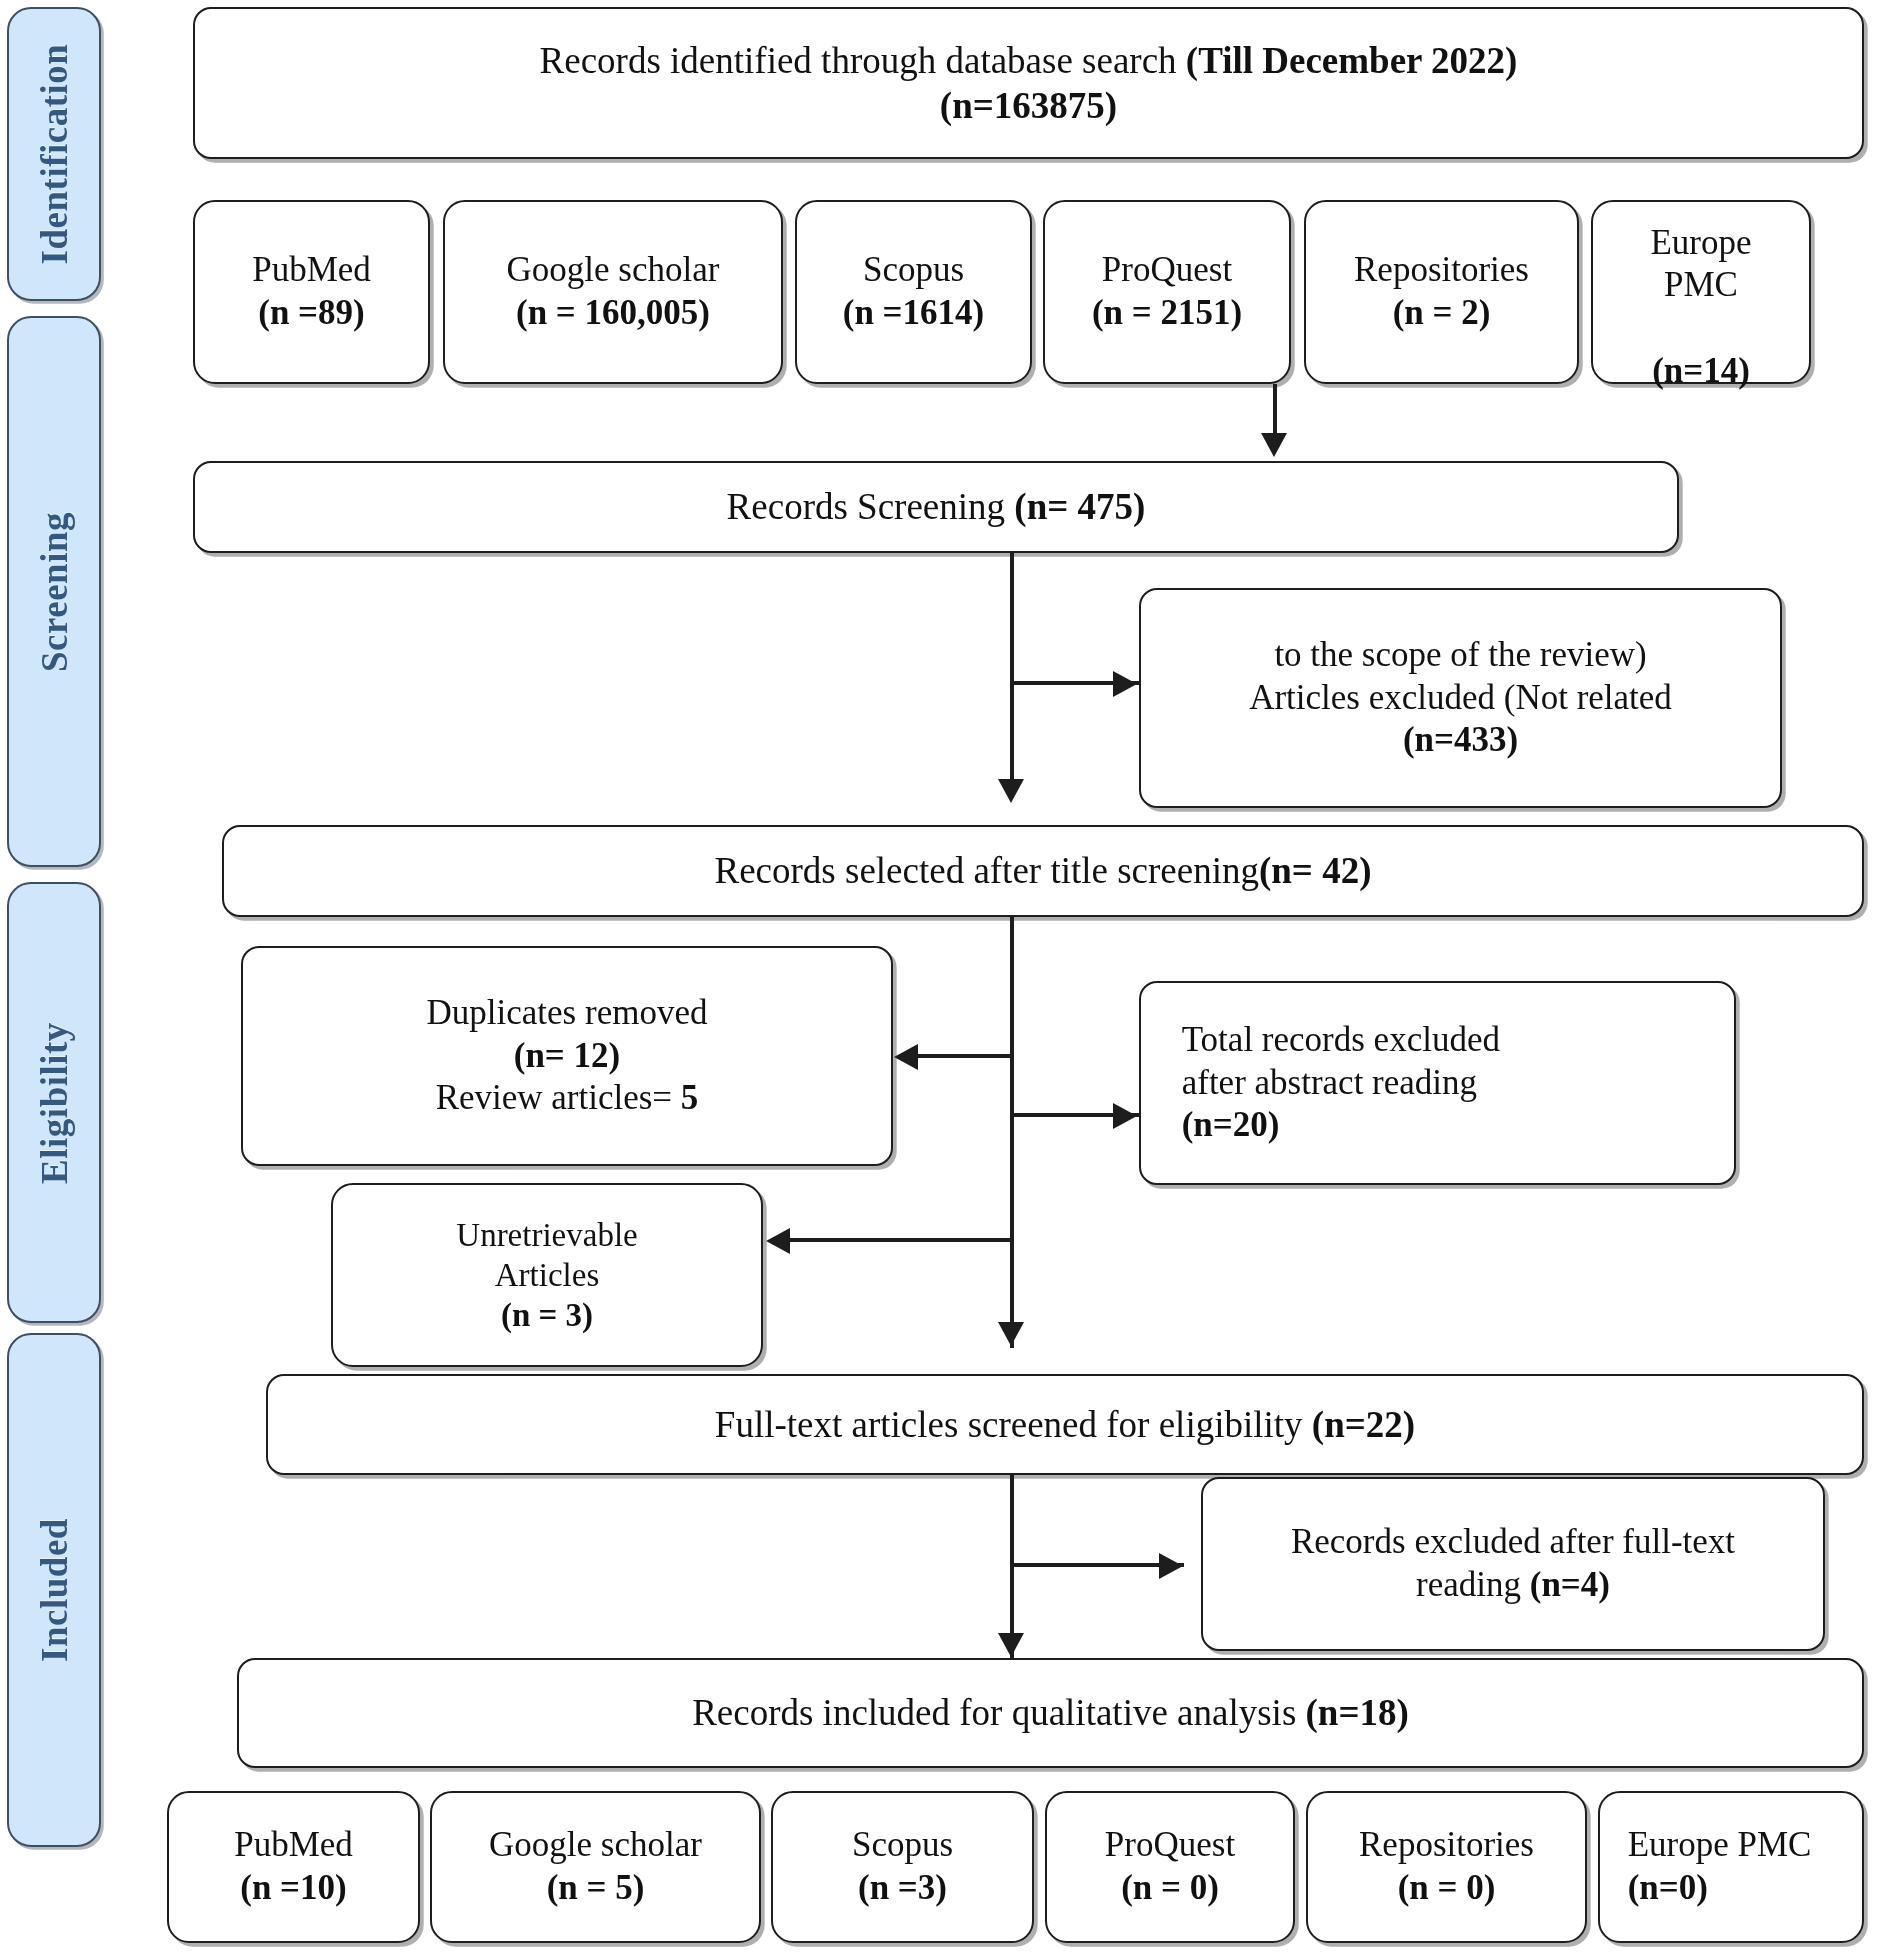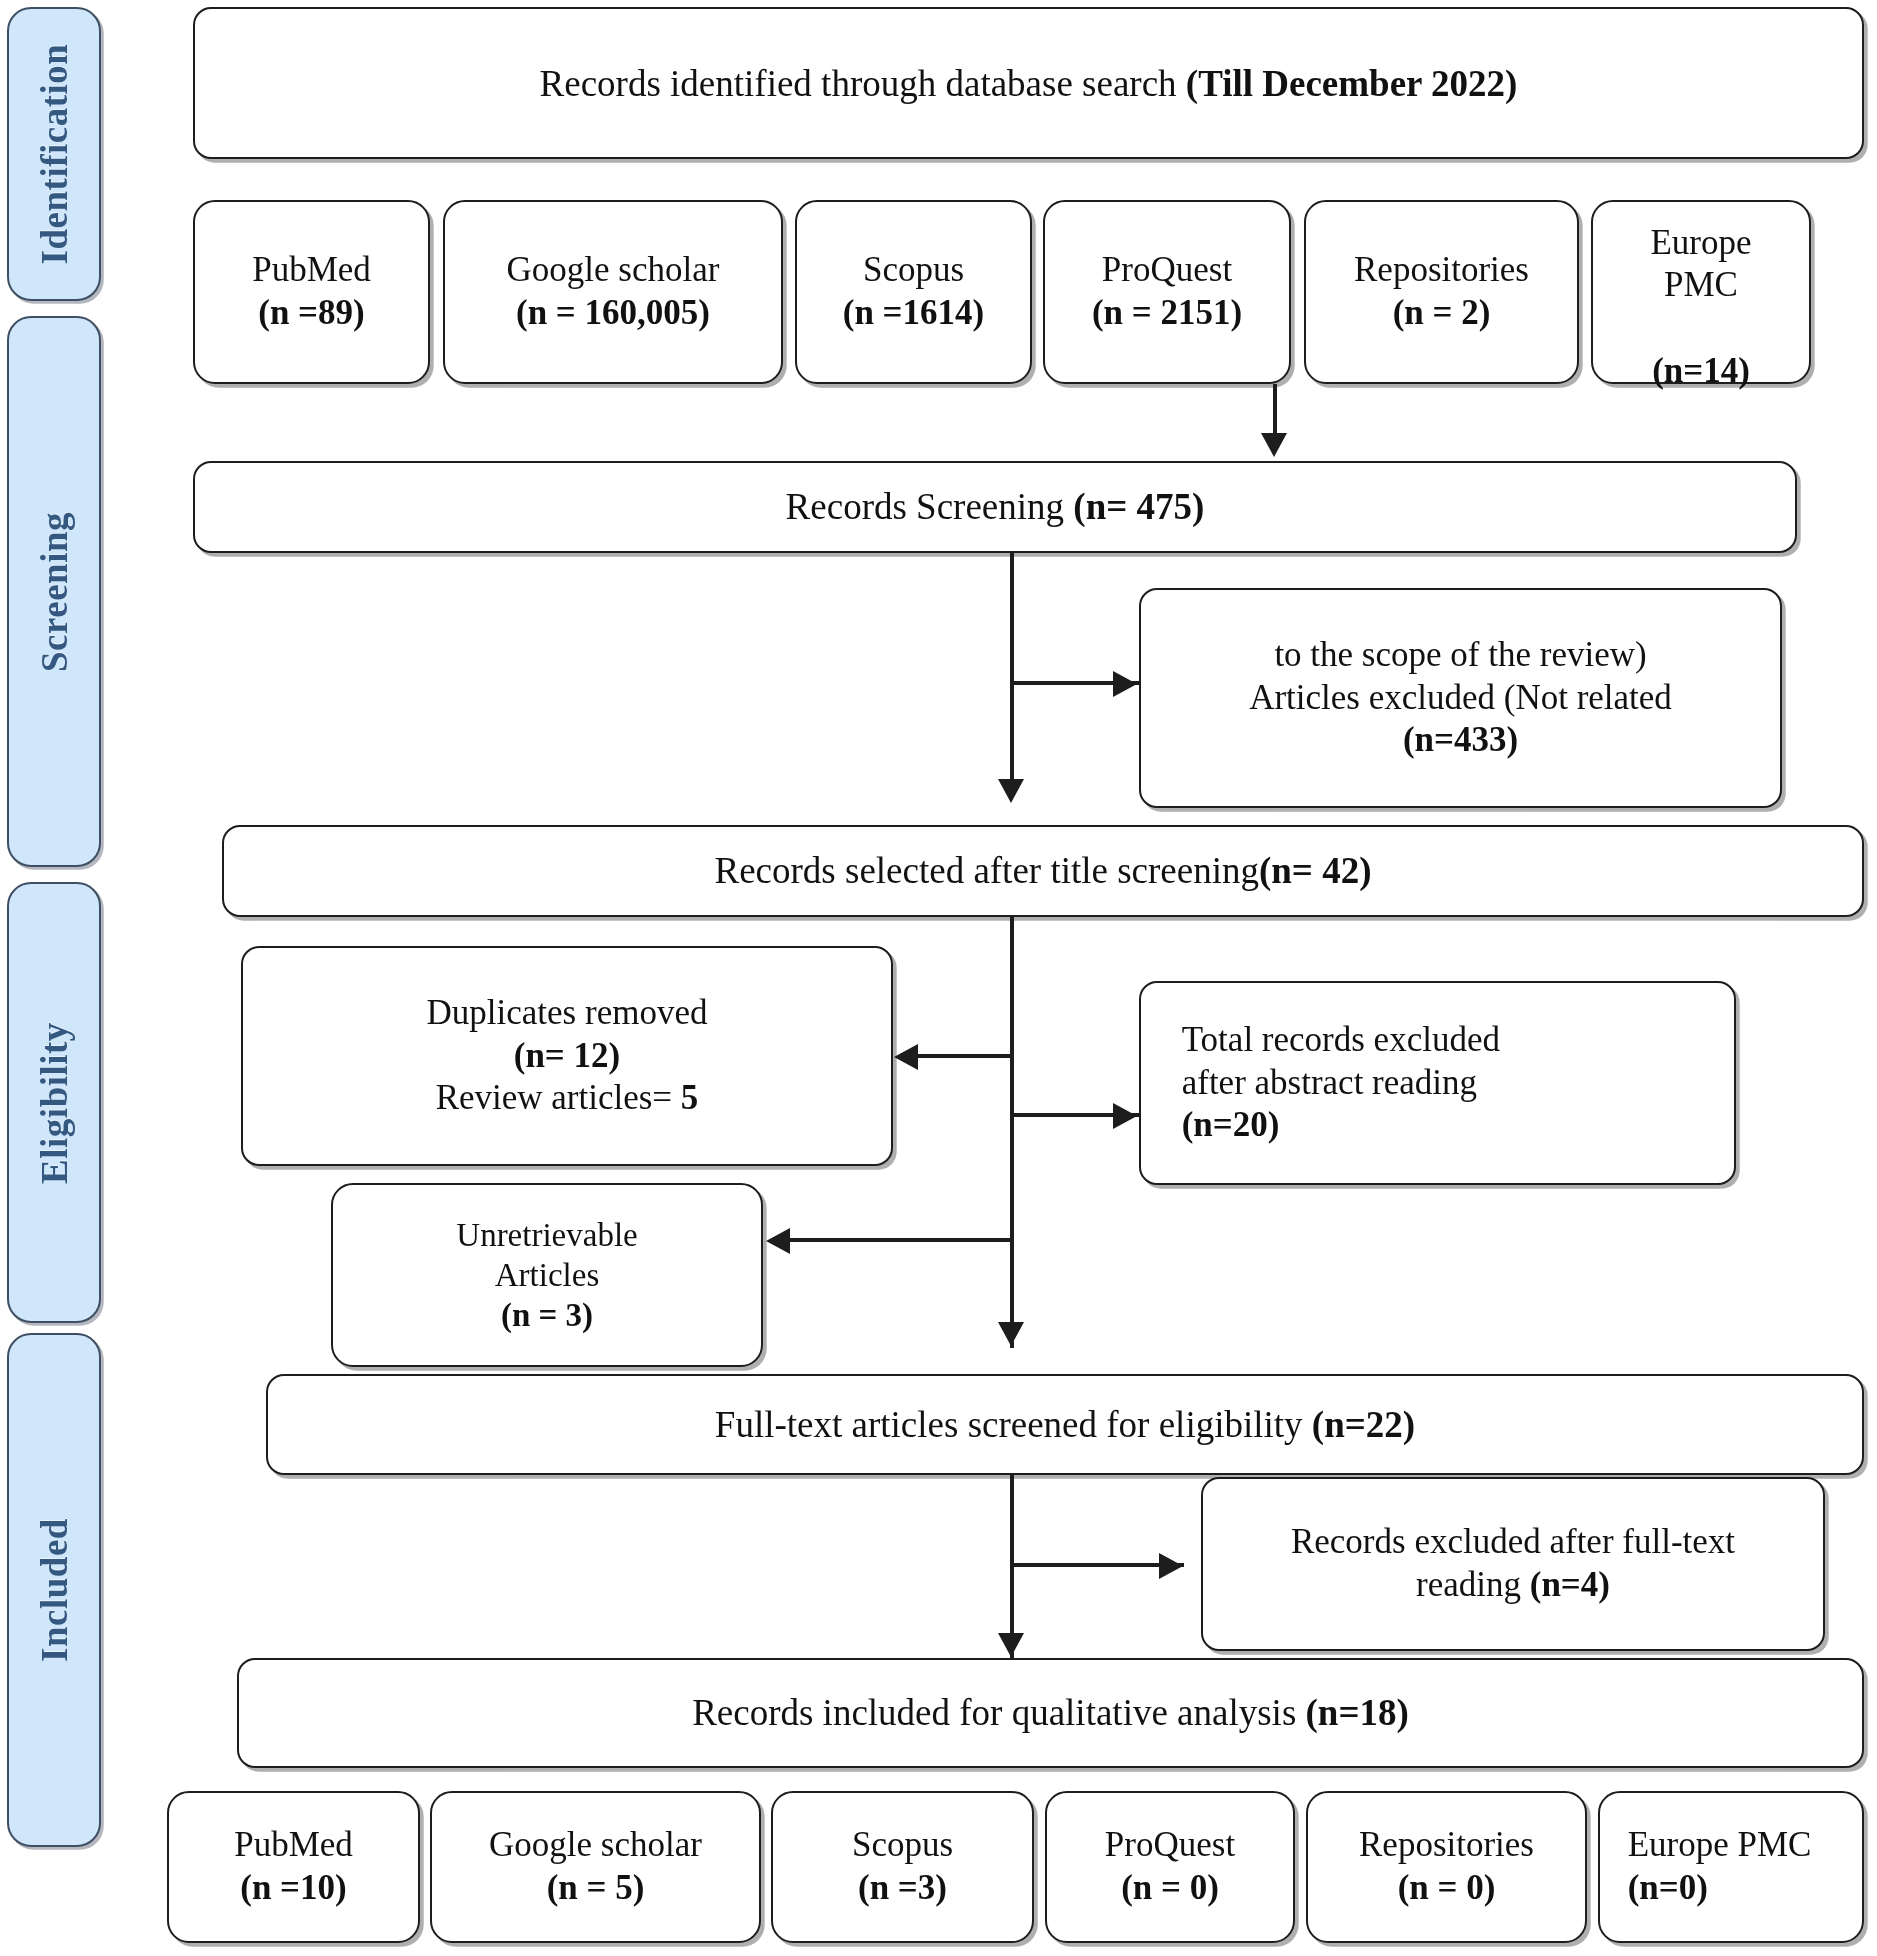--- a/index.html
+++ b/index.html
@@ -112,20 +112,21 @@
 
   <div class="stage-chip" style="left:7.3px; top:1333px; width:94px; height:514px;">
     <span class="stage-label">Included</span>
   </div>
 
   <div class="box" style="left:193px; top:7.3px; width:1671px; height:152px;">
     <div class="txt f40">
       <div>
         <span>Records identified through database search </span><b>(Till December 2022)</b>
       </div>
+      <div><b>(n=163875)</b></div>
     </div>
   </div>
 
   <div class="box small" style="left:193px; top:200px; width:237px; height:184px;">
     <div class="txt f38">
       <div>PubMed</div>
       <div><b>(n =89)</b></div>
     </div>
   </div>
 
@@ -161,21 +162,21 @@
     <div class="txt f38" style="white-space:pre-line;margin-top:30px;">
       <div>Europe
 PMC</div>
       <div><b>(n=14)</b></div>
     </div>
   </div>
 
   <div class="vline" style="left:1273px; top:384px; height:57px;"></div>
   <div class="arrow-down" style="left:1261px; top:433px;"></div>
 
-  <div class="box" style="left:193px; top:461px; width:1604px; height:92px;">
+  <div class="box" style="left:193px; top:461px; width:1486px; height:92px;">
     <div class="txt f40">
       <span>Records Screening </span><b>(n= 475)</b>
     </div>
   </div>
 
   <div class="vline" style="left:1010px; top:553px; height:244px;"></div>
   <div class="arrow-down" style="left:998px; top:779px;"></div>
 
   <div class="hline" style="left:1010px; top:681px; width:129px;"></div>
   <div class="arrow-right" style="left:1113px; top:671px;"></div>

